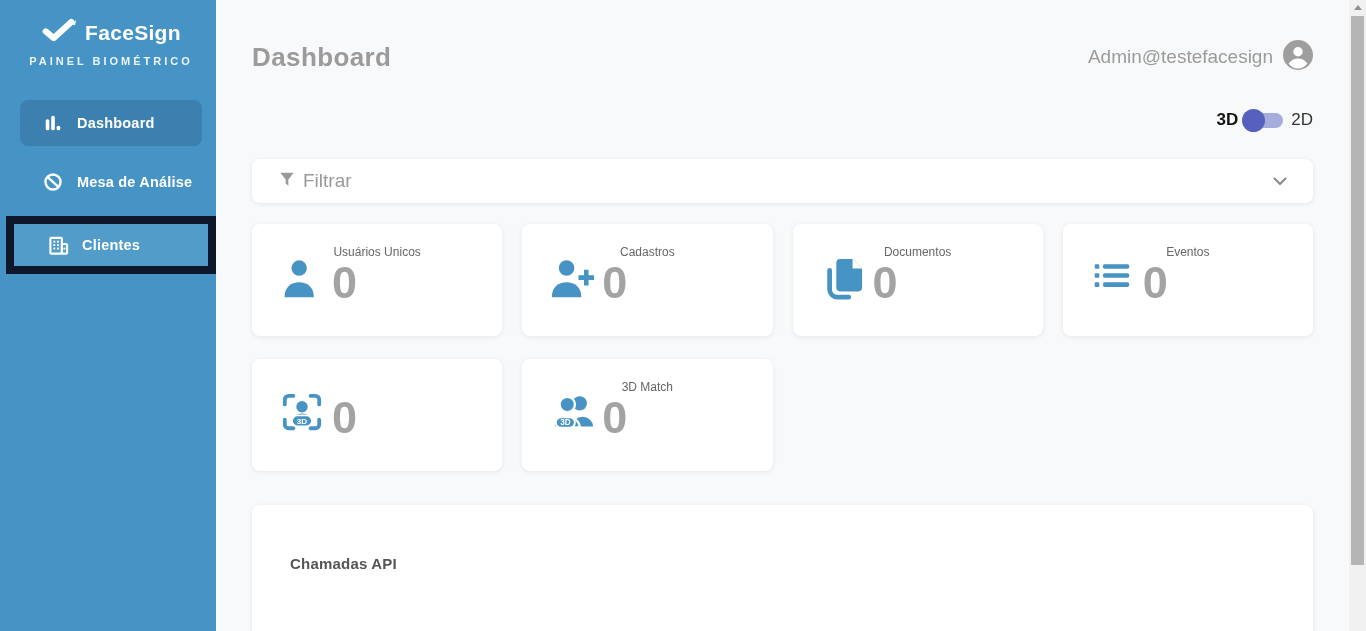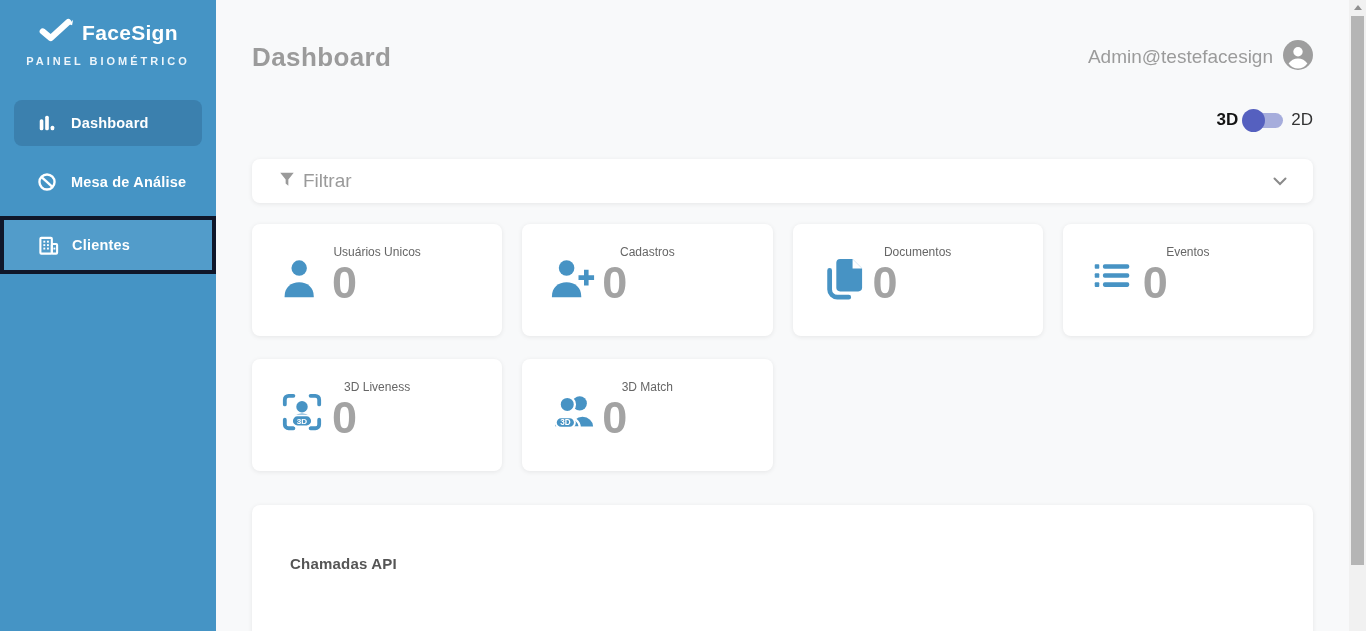--- a/index.html
+++ b/index.html
@@ -8,20 +8,21 @@
   body {
     position:relative;
     font-family:"Liberation Sans", sans-serif;
     background:#f8f9fa;
   }
 
   
   .sidebar {
     position:absolute; left:0; top:0; width:216px; height:631px;
     background:#4594c5;
+    padding-left:6px;
   }
   .logo-block { padding-top:18px; }
   .logo-row { display:flex; align-items:center; justify-content:center; gap:8px; }
   .logo-title { color:#fff; font-size:21px; font-weight:700; letter-spacing:.3px; }
   .logo-subtitle {
     color:#ecf5fb; text-align:center; font-size:11px; letter-spacing:3px;
     margin-top:7px; font-weight:600;
   }
   .menu { margin-top:33px; display:flex; flex-direction:column; }
   .menu-item {
@@ -29,21 +30,21 @@
     padding-left:36px; color:#fff; font-size:14.5px; font-weight:600;
     cursor:pointer; letter-spacing:.2px;
   }
   .menu-item .mi-icon { width:22px; display:flex; justify-content:center; }
   .menu-item.active {
     background:#3b80ae; border-radius:8px; margin:0 14px 14px 14px;
     padding-left:22px; height:46px;
   }
   .menu-item.plain { margin-bottom:12px; }
   .menu-item.outlined {
-    border:4px solid #0f172a; background:#529cca; height:58px;
+    border:8px solid #0f172a; background:#529cca; height:58px;
     padding-left:33px; margin-bottom:6px;
   }
 
   
   .main {
     position:absolute; left:216px; top:0; width:1133px; height:631px;
     padding:0 36px;
   }
   .header { display:flex; justify-content:space-between; align-items:center; margin-top:40px; }
   .page-title { font-size:26px; color:#9b9b9b; font-weight:600; letter-spacing:.4px; }
@@ -229,21 +230,20 @@
           <rect x="3" y="19" width="5" height="5" rx="1" fill="#4793c4"></rect>
           <rect x="12" y="19" width="29" height="5" rx="2" fill="#4793c4"></rect>
           <rect x="3" y="29" width="5" height="5" rx="1" fill="#4793c4"></rect>
           <rect x="12" y="29" width="29" height="5" rx="2" fill="#4793c4"></rect>
         </svg>
       </span>
       <div class="stat-value">0</div>
     </div>
 
     <div class="stat-card">
-      <div class="stat-label">3D Liveness</div>
       <span class="stat-icon">
         <svg width="42" height="44" viewBox="0 0 44 44">
           <path d="M4 13 v-5 a4 4 0 0 1 4 -4 h5" fill="none" stroke="#4793c4" stroke-width="4" stroke-linecap="round"></path>
           <path d="M31 4 h5 a4 4 0 0 1 4 4 v5" fill="none" stroke="#4793c4" stroke-width="4" stroke-linecap="round"></path>
           <path d="M40 29 v5 a4 4 0 0 1 -4 4 h-5" fill="none" stroke="#4793c4" stroke-width="4" stroke-linecap="round"></path>
           <path d="M13 38 h-5 a4 4 0 0 1 -4 -4 v-5" fill="none" stroke="#4793c4" stroke-width="4" stroke-linecap="round"></path>
           <circle cx="22" cy="15.5" r="6" fill="#4793c4"></circle>
           <path d="M11.5 31 a10.5 8.5 0 0 1 21 0 z" fill="#4793c4"></path>
           <rect x="11.5" y="24.5" width="21" height="11.5" rx="5.75" fill="#4793c4" stroke="#ffffff" stroke-width="2"></rect>
           <text x="22" y="33.3" text-anchor="middle" font-size="8.5" font-weight="bold" fill="#ffffff" font-family="Liberation Sans, sans-serif">3D</text>

